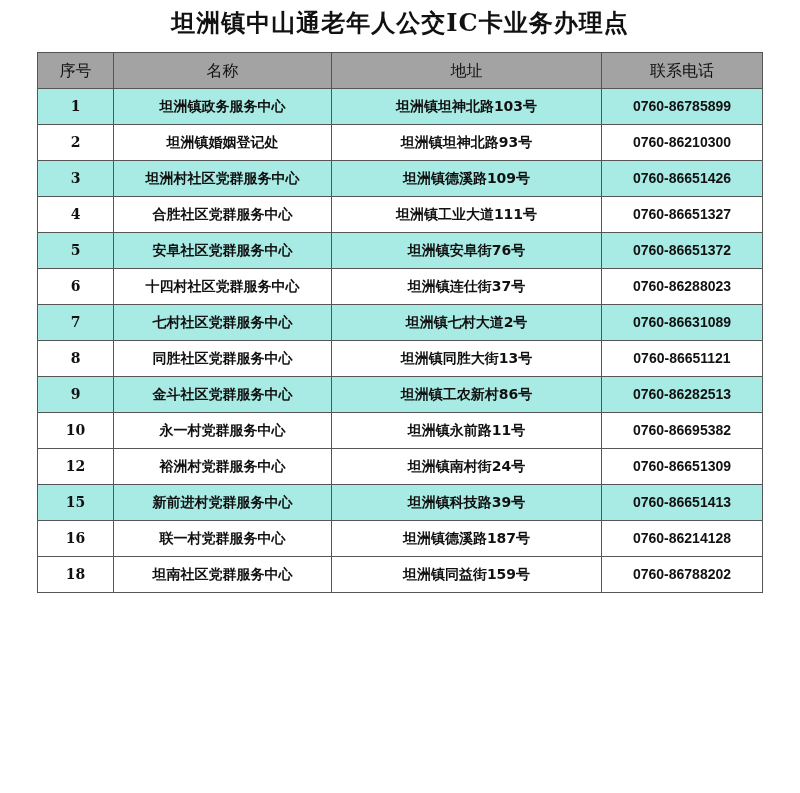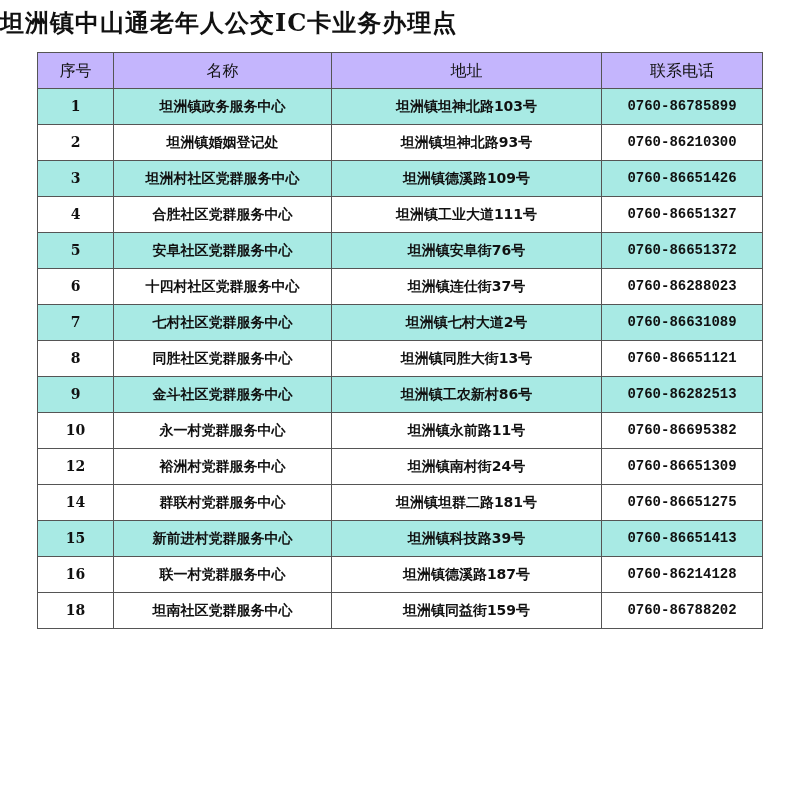--- a/index.html
+++ b/index.html
@@ -13,20 +13,21 @@
       position: relative;
       overflow: hidden;
       font-family: "DejaVu Sans", "Liberation Sans", sans-serif;
       color: #111111;
     }
     .title {
       position: absolute;
       left: 0;
       top: 6px;
       width: 800px;
+      text-align: center;
       font-family: "DejaVu Serif", "Liberation Serif", serif;
       font-size: 24px;
       font-weight: bold;
       letter-spacing: 1px;
       line-height: 34px;
       color: #111111;
     }
     table.sheet {
       position: absolute;
       left: 37px;
@@ -42,40 +43,40 @@
       padding: 0 2px;
       font-size: 14px;
       font-weight: bold;
       line-height: 17px;
       overflow: hidden;
     }
     table.sheet th {
       height: 35px;
       font-size: 16px;
       font-weight: normal;
-      background: #c4b5fd;
+      background: #a3a3a3;
     }
     table.sheet td {
       height: 35px;
     }
     table.sheet tr.tall td {
       height: 49px;
     }
     table.sheet tr.alt td {
       background: #a8eae4;
     }
     table.sheet tr.plain td {
       background: #ffffff;
     }
     td.num {
       font-family: "DejaVu Serif", "Liberation Serif", serif;
       font-size: 14px;
     }
     td.phone {
-      font-family: Liberation Mono, monospace;
+      font-family: Liberation Sans, sans-serif;
       font-weight: normal;
       font-size: 14px;
       letter-spacing: 0px;
     }
     col.c-idx { width: 76px; }
     col.c-name { width: 218px; }
     col.c-addr { width: 270px; }
     col.c-phone { width: 161px; }
   </style>
 </head>
@@ -158,26 +159,20 @@
       <td>永一村党群服务中心</td>
       <td>坦洲镇永前路11号</td>
       <td class="phone">0760-86695382</td>
     </tr>
     <tr class="plain">
       <td class="num">12</td>
       <td>裕洲村党群服务中心</td>
       <td>坦洲镇南村街24号</td>
       <td class="phone">0760-86651309</td>
     </tr>
-    <tr class="plain">
-      <td class="num">14</td>
-      <td>群联村党群服务中心</td>
-      <td>坦洲镇坦群二路181号</td>
-      <td class="phone">0760-86651275</td>
-    </tr>
     <tr class="alt">
       <td class="num">15</td>
       <td>新前进村党群服务中心</td>
       <td>坦洲镇科技路39号</td>
       <td class="phone">0760-86651413</td>
     </tr>
     <tr class="plain">
       <td class="num">16</td>
       <td>联一村党群服务中心</td>
       <td>坦洲镇德溪路187号</td>

